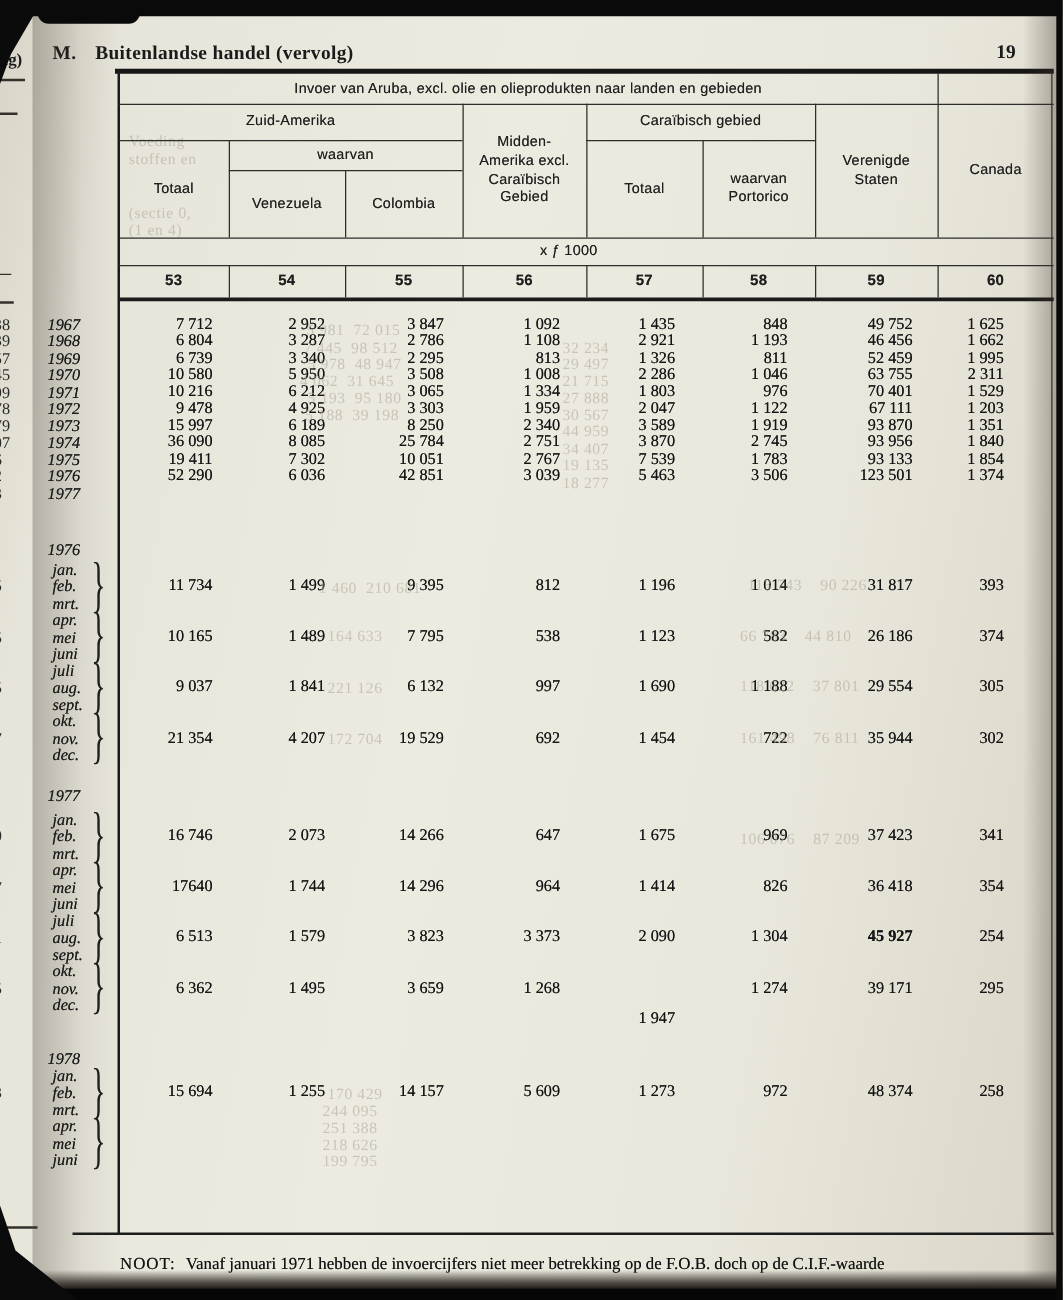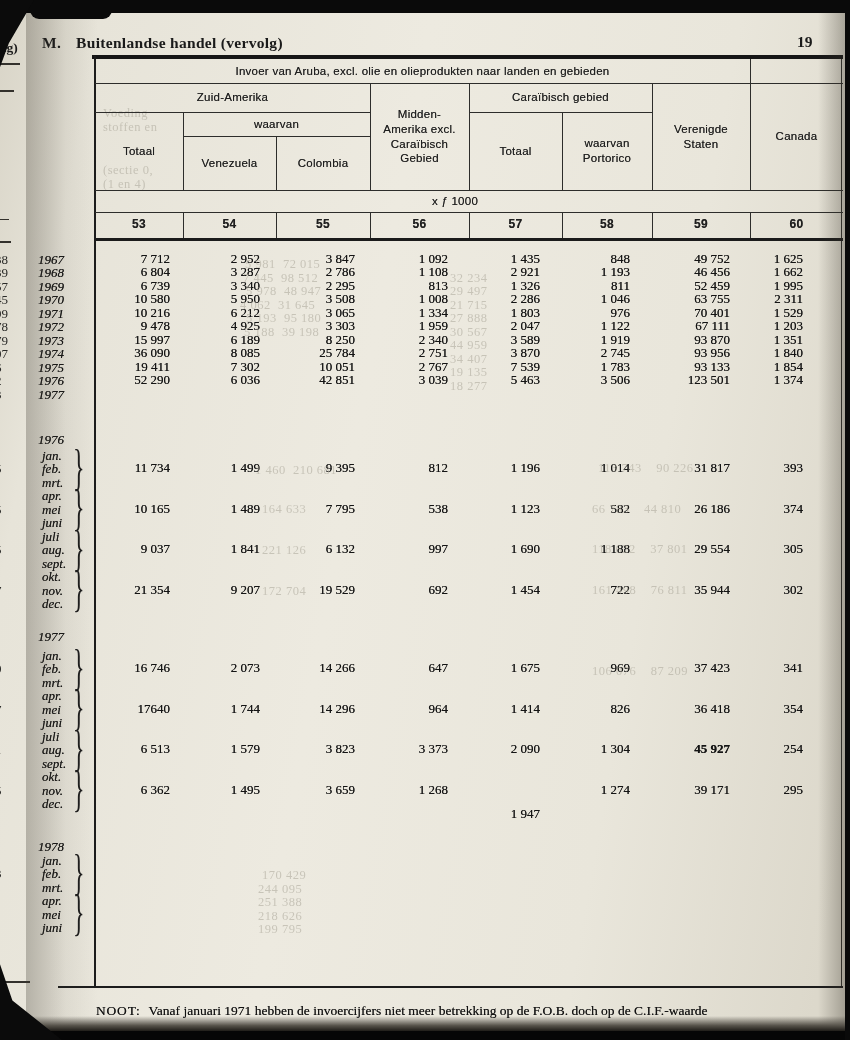--- a/index.html
+++ b/index.html
@@ -318,21 +318,21 @@
         <span class="vcell" style="width: 98px; padding-right: 20px;">29 554</span>
         <span class="vcell" style="width: 93px; padding-right: 40px;">305</span>
       </div>
       <div class="mdigit" style="top: 542.175px;">5</div>
       <div class="stub-month" style="top: 569.05px;">okt.</div>
       <div class="stub-month" style="top: 582.5px;">nov.</div>
       <div class="stub-month" style="top: 595.95px;">dec.</div>
       <div class="brace" style="top: 569.05px;">}</div>
       <div class="vrow" style="top: 582.525px;">
         <span class="vcell" style="width: 88px; padding-right: 13px;">21 354</span>
-        <span class="vcell" style="width: 93px; padding-right: 16px;">9 207</span>
+        <span class="vcell" style="width: 93px; padding-right: 16px;">4 207</span>
         <span class="vcell" style="width: 94px; padding-right: 15px;">19 529</span>
         <span class="vcell" style="width: 99px; padding-right: 21px;">692</span>
         <span class="vcell" style="width: 93px; padding-right: 22px;">1 454</span>
         <span class="vcell" style="width: 90px; padding-right: 22px;">722</span>
         <span class="vcell" style="width: 98px; padding-right: 20px;">35 944</span>
         <span class="vcell" style="width: 93px; padding-right: 40px;">302</span>
       </div>
       <div class="mdigit" style="top: 582.525px;">7</div>
       <div class="stub-year" style="top: 629px;">1977</div>
       <div class="stub-month" style="top: 648px;">jan.</div>
@@ -393,20 +393,30 @@
         <span class="vcell" style="width: 90px; padding-right: 22px;">1 274</span>
         <span class="vcell" style="width: 98px; padding-right: 20px;">39 171</span>
         <span class="vcell" style="width: 93px; padding-right: 40px;">295</span>
       </div>
       <div class="mdigit" style="top: 782.525px;">5</div>
       <div class="stub-year" style="top: 839px;">1978</div>
       <div class="stub-month" style="top: 853px;">jan.</div>
       <div class="stub-month" style="top: 866.45px;">feb.</div>
       <div class="stub-month" style="top: 879.9px;">mrt.</div>
       <div class="brace" style="top: 853px;">}</div>
+      <div class="vrow" style="top: 866.475px;">
+        <span class="vcell" style="width: 88px; padding-right: 13px;">15 694</span>
+        <span class="vcell" style="width: 93px; padding-right: 16px;">1 255</span>
+        <span class="vcell" style="width: 94px; padding-right: 15px;">14 157</span>
+        <span class="vcell" style="width: 99px; padding-right: 21px;">5 609</span>
+        <span class="vcell" style="width: 93px; padding-right: 22px;">1 273</span>
+        <span class="vcell" style="width: 90px; padding-right: 22px;">972</span>
+        <span class="vcell" style="width: 98px; padding-right: 20px;">48 374</span>
+        <span class="vcell" style="width: 93px; padding-right: 40px;">258</span>
+      </div>
       <div class="mdigit" style="top: 866.475px;">3</div>
       <div class="stub-month" style="top: 893.35px;">apr.</div>
       <div class="stub-month" style="top: 906.8px;">mei</div>
       <div class="stub-month" style="top: 920.25px;">juni</div>
       <div class="brace" style="top: 893.35px;">}</div>
       <div class="ghost" style="top: 106px; left: 103px;">Voeding</div>
       <div class="ghost" style="top: 120px; left: 103px;">stoffen en</div>
       <div class="ghost" style="top: 163px; left: 103px;">(sectie 0,</div>
       <div class="ghost" style="top: 177px; left: 103px;">(1 en 4)</div>
       <div class="ghost" style="top: 257px; left: 245px;">5 981  72 015</div>

